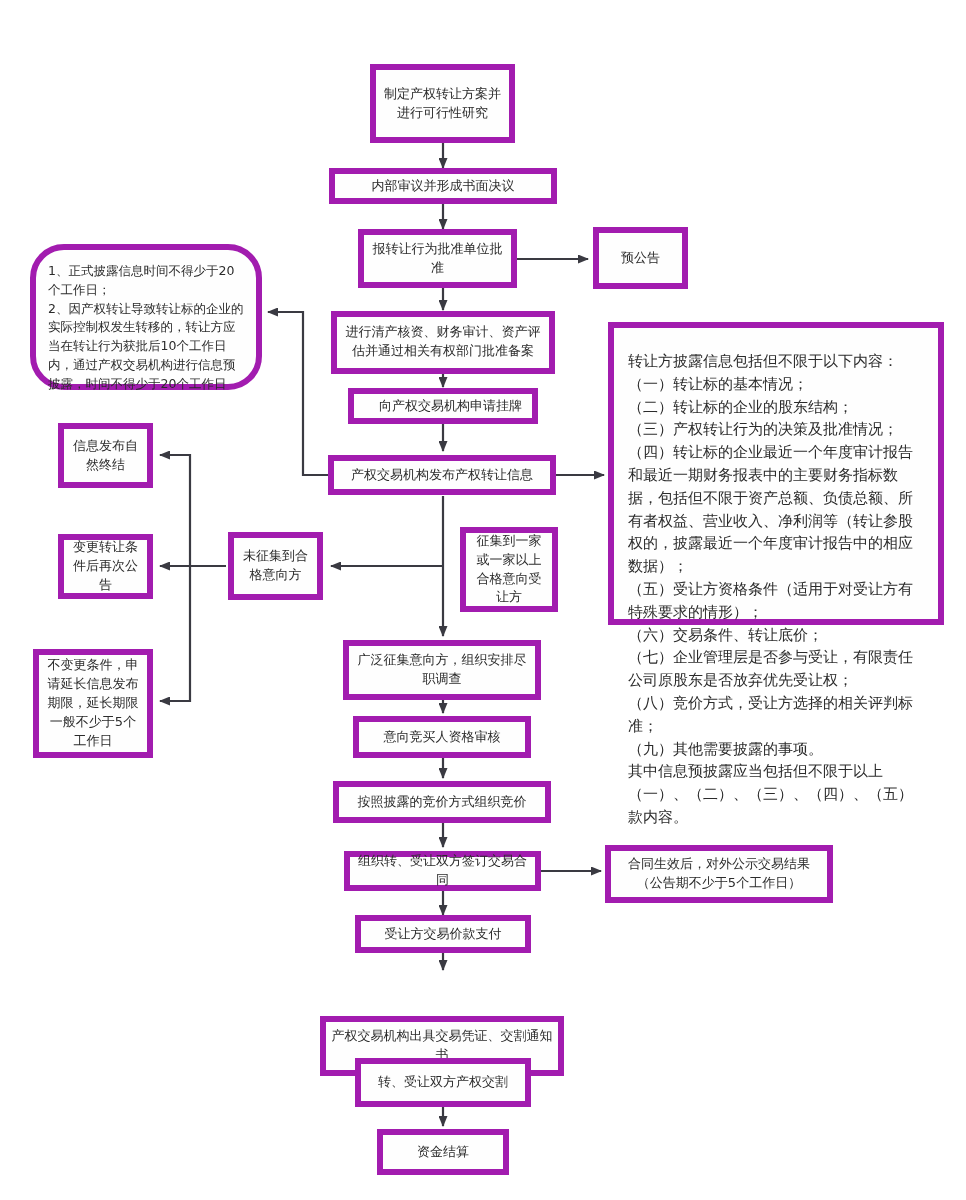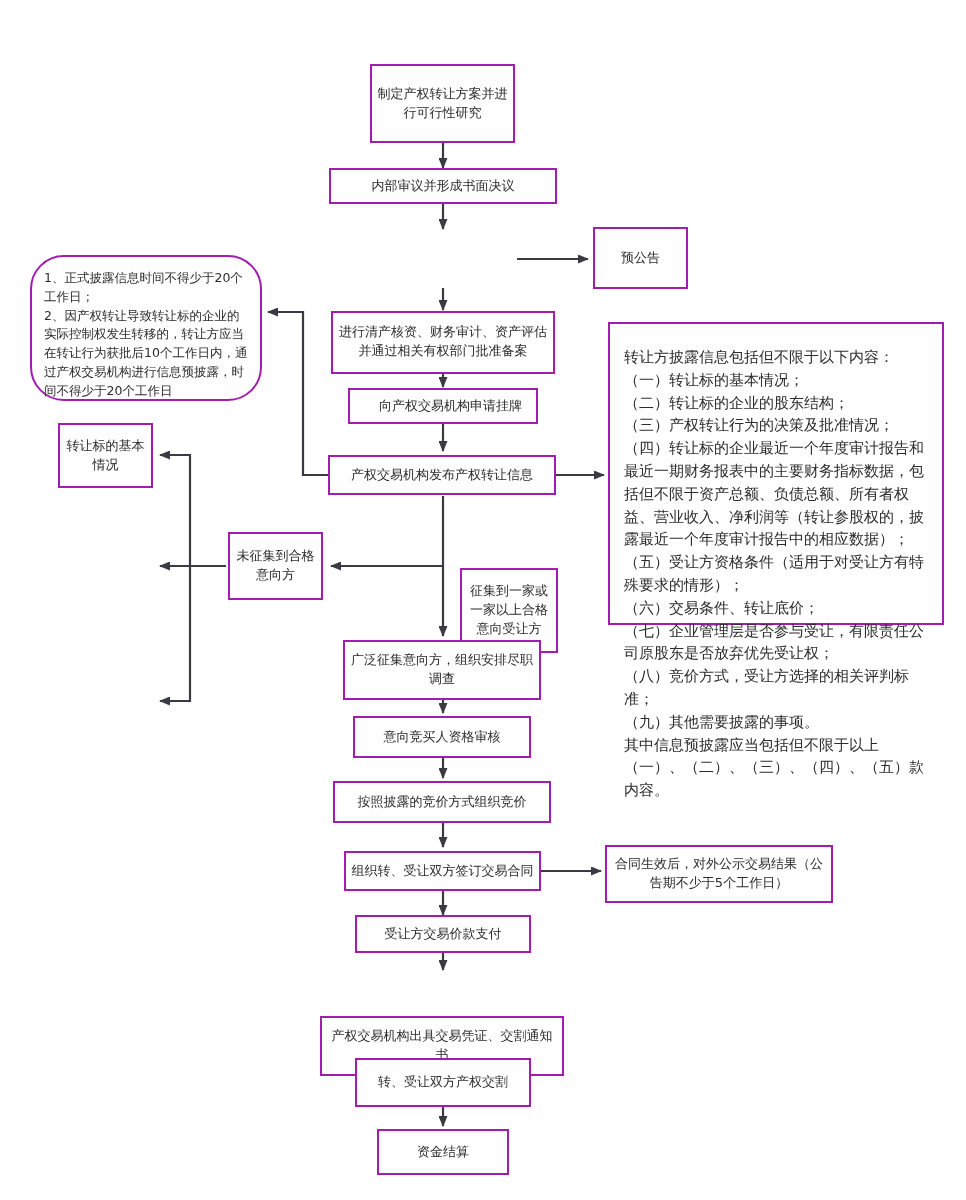--- a/index.html
+++ b/index.html
@@ -14,21 +14,21 @@
   #canvas {
     position: relative;
     width: 966px;
     height: 1200px;
     background: #ffffff;
     overflow: hidden;
   }
   .node {
     position: absolute;
     box-sizing: border-box;
-    border: 2px solid #a21caf;
+    border: 6px solid #a21caf;
     background: #fefefe;
     display: flex;
     align-items: center;
     justify-content: center;
     text-align: center;
     line-height: 1.45;
     font-size: 13px;
     color: #2b2b2b;
     padding: 3px 5px;
     white-space: pre-line;
@@ -117,51 +117,54 @@
 
     <path class="lk" d="M443,1031 L443,1054" marker-end="url(#ah)"></path>
 
     <path class="lk" d="M443,1107 L443,1126" marker-end="url(#ah)"></path>
   </svg>
 
   <div class="node" style="left:370px; top:64px; width:145px; height:79px;">制定产权转让方案并进行可行性研究</div>
 
   <div class="node" style="left:329px; top:168px; width:228px; height:36px;">内部审议并形成书面决议</div>
 
+  <div class="node" style="left:358px; top:229px; width:159px; height:59px;">报转让行为批准单位批准</div>
 
   <div class="node" style="left:593px; top:227px; width:95px; height:62px;">预公告</div>
 
   <div class="node" style="left:331px; top:311px; width:224px; height:63px;font-family:Liberation Mono, monospace;">进行清产核资、财务审计、资产评估并通过相关有权部门批准备案</div>
 
   <div class="node" style="left:348px; top:388px; width:190px; height:36px;padding-left:20px;">向产权交易机构申请挂牌</div>
 
   <div class="node" style="left:328px; top:455px; width:228px; height:40px;">产权交易机构发布产权转让信息</div>
 
-  <div class="node rounded para" style="left:30px; top:255px; width:232px; height:146px;">1、正式披露信息时间不得少于20个工作日；
+  <div class="node rounded para" style="left:30px; top:244px; width:232px; height:146px;">1、正式披露信息时间不得少于20个工作日；
 2、因产权转让导致转让标的企业的实际控制权发生转移的，转让方应当在转让行为获批后10个工作日内，通过产权交易机构进行信息预披露，时间不得少于20个工作日</div>
 
   <div class="node para-big" style="left:608px; top:322px; width:336px; height:303px;">转让方披露信息包括但不限于以下内容：
 （一）转让标的基本情况；
 （二）转让标的企业的股东结构；
 （三）产权转让行为的决策及批准情况；
 （四）转让标的企业最近一个年度审计报告和最近一期财务报表中的主要财务指标数据，包括但不限于资产总额、负债总额、所有者权益、营业收入、净利润等（转让参股权的，披露最近一个年度审计报告中的相应数据）；
 （五）受让方资格条件（适用于对受让方有特殊要求的情形）；
 （六）交易条件、转让底价；
 （七）企业管理层是否参与受让，有限责任公司原股东是否放弃优先受让权；
 （八）竞价方式，受让方选择的相关评判标准；
 （九）其他需要披露的事项。
 其中信息预披露应当包括但不限于以上（一）、（二）、（三）、（四）、（五）款内容。</div>
 
-  <div class="node" style="left:58px; top:423px; width:95px; height:65px;">转让标的基本情况</div>
+  <div class="node" style="left:58px; top:423px; width:95px; height:65px;">信息发布自然终结</div>
 
+  <div class="node" style="left:58px; top:534px; width:95px; height:65px;">变更转让条件后再次公告</div>
 
+  <div class="node" style="left:33px; top:649px; width:120px; height:109px;">不变更条件，申请延长信息发布期限，延长期限一般不少于5个工作日</div>
 
   <div class="node" style="left:228px; top:532px; width:95px; height:68px;">未征集到合格意向方</div>
 
-  <div class="node" style="left:460px; top:527px; width:98px; height:85px;margin-top:41px;">征集到一家或一家以上合格意向受让方</div>
+  <div class="node" style="left:460px; top:527px; width:98px; height:85px;">征集到一家或一家以上合格意向受让方</div>
 
   <div class="node" style="left:343px; top:640px; width:198px; height:60px;">广泛征集意向方，组织安排尽职调查</div>
 
   <div class="node" style="left:353px; top:716px; width:178px; height:42px;">意向竞买人资格审核</div>
 
   <div class="node" style="left:333px; top:781px; width:218px; height:42px;">按照披露的竞价方式组织竞价</div>
 
   <div class="node" style="left:344px; top:851px; width:197px; height:40px;">组织转、受让双方签订交易合同</div>
 
   <div class="node" style="left:605px; top:845px; width:228px; height:58px;">合同生效后，对外公示交易结果（公告期不少于5个工作日）</div>

